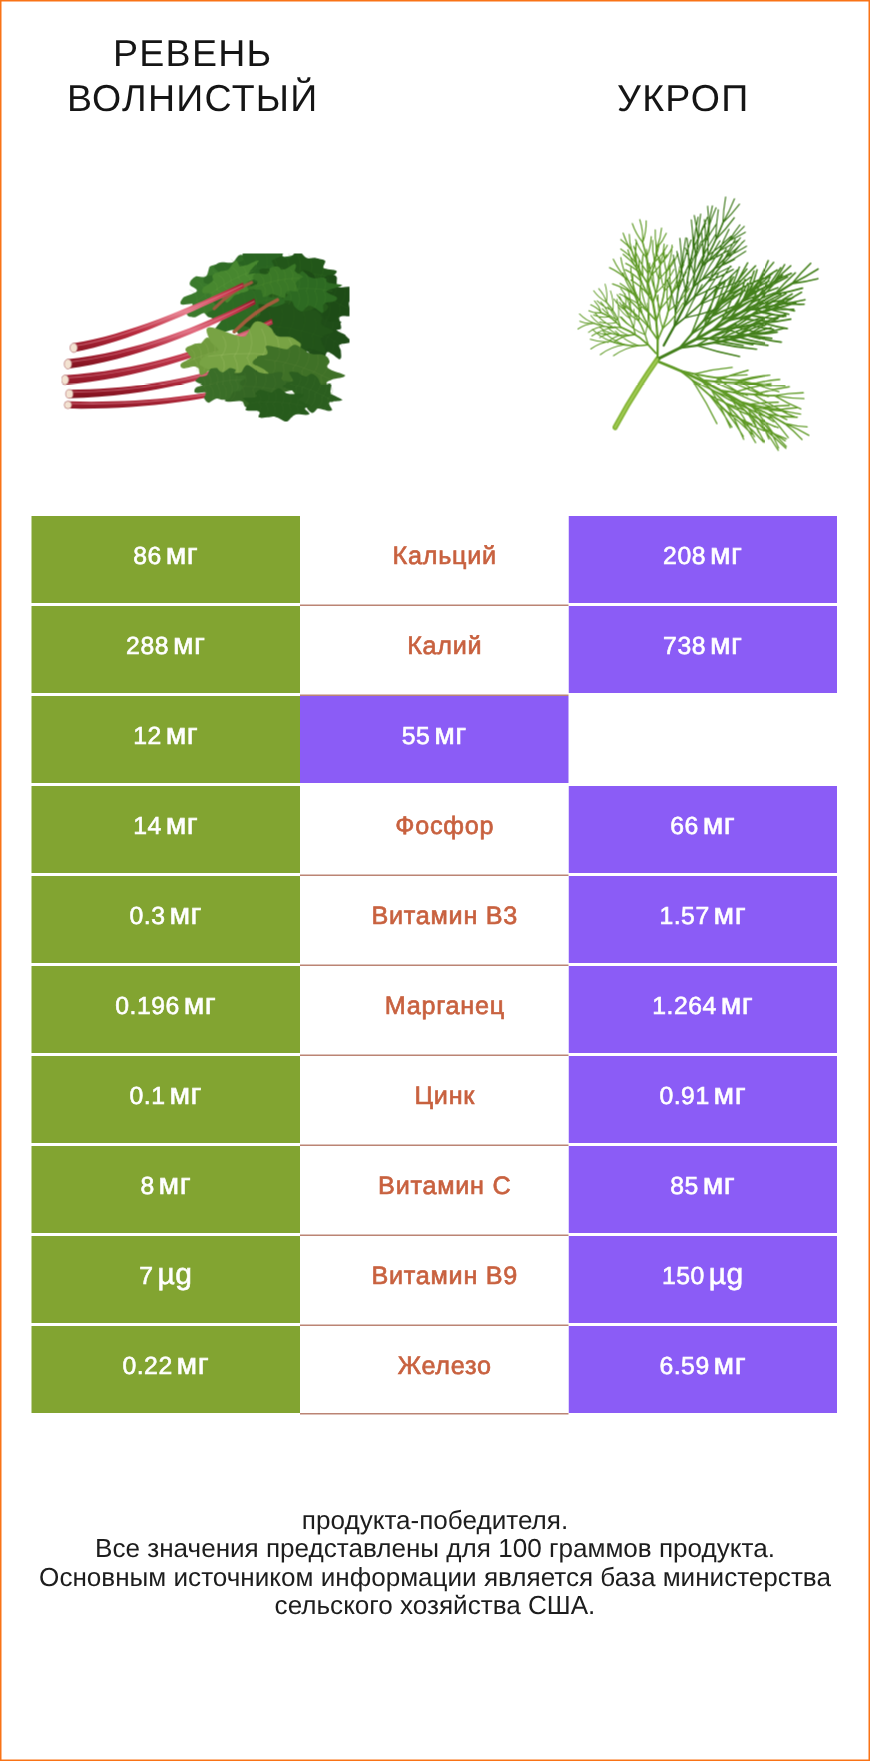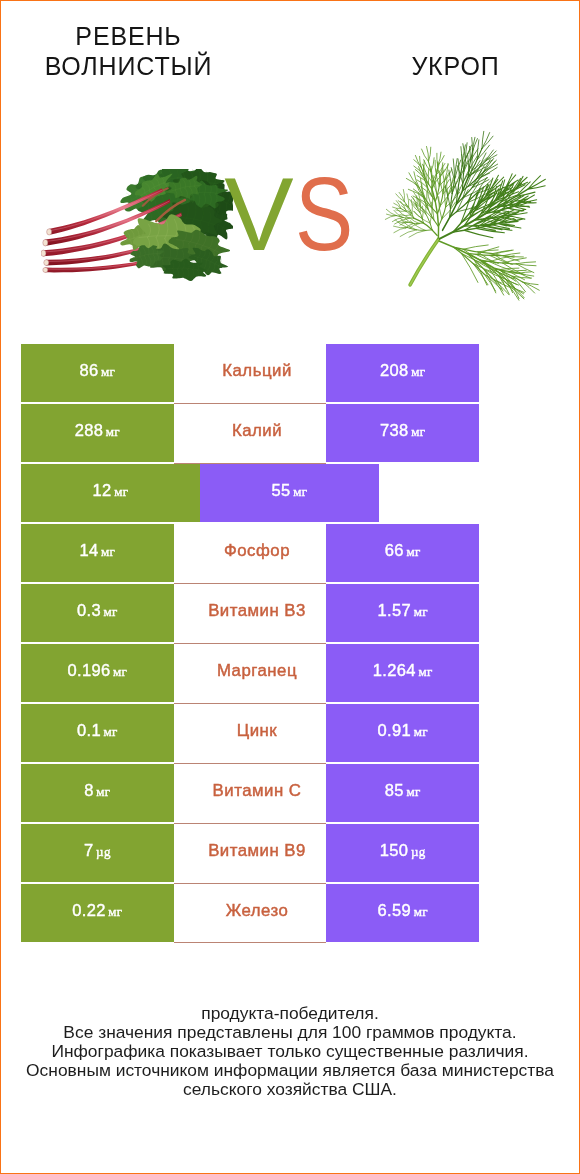--- a/index.html
+++ b/index.html
@@ -44,30 +44,30 @@
     font-size:104px;line-height:104px;
     font-weight:400;
     letter-spacing:0px;
     z-index:3;
     will-change:opacity;
   }
   .vs .v{color:#82a531;}
   .vs .s{color:#e06e4c;display:inline-block;transform:scaleX(0.84);transform-origin:left center;margin-left:1px;}
 
   
-  .table{position:absolute;left:20px;top:343px;width:458px;}
+  .table{position:absolute;left:20px;top:343px;width:537px;}
   .row{display:flex;height:58px;margin-bottom:2px;}
   .row:last-child{margin-bottom:0;}
   .cell{
     display:flex;align-items:center;justify-content:center;
     box-sizing:border-box;
     height:100%;
   }
   .cell .num{font-size:16.5px;font-weight:400;-webkit-text-stroke:0.42px currentColor;letter-spacing:0.35px;}
-    .cell .unit{font-size:13px;font-weight:400;-webkit-text-stroke:0.4px currentColor;margin-left:2.6px;letter-spacing:0.3px;font-family:Liberation Serif, serif;}
+    .cell .unit{font-size:20px;font-weight:400;-webkit-text-stroke:0.4px currentColor;margin-left:2.6px;letter-spacing:0.3px;}
   .left{width:179px;background:#82a431;color:#ffffff;}
   .mid{width:179px;background:#ffffff;color:#c8613f;position:relative;}
   .mid::after{content:'';position:absolute;left:0;right:0;bottom:-2px;height:1px;background:#bb8474;}
   .row:last-child .mid::after{bottom:-1px;}
     .mid .num{font-size:16.8px;font-weight:400;-webkit-text-stroke:0.45px currentColor;letter-spacing:0.5px;padding-left:14px;}
   .right{width:179px;background:#8b5cf6;color:#ffffff;}
   .vcenter{will-change:opacity;display:inline-flex;align-items:baseline;justify-content:center;position:relative;top:-2.5px;}
 
   
   .footer{
@@ -177,21 +177,20 @@
 <path d="M155 96C155 97,165 100,164 101C164 102,156 100,154 101C152 102,153 103,152 104C151 105,151 108,149 108C148 108,143 105,141 105C138 105,137 108,135 108C132 108,129 107,128 106C126 105,127 102,125 102C123 101,115 103,114 102C112 102,116 99,115 98C115 97,111 96,110 95C108 94,105 92,106 91C106 90,113 90,114 89C115 88,111 85,112 84C112 83,116 83,118 83C120 82,123 83,125 82C126 81,127 77,129 77C131 77,135 81,137 82C140 83,141 83,144 83C146 83,151 81,153 82C155 83,152 86,153 87C155 89,162 88,164 89C166 90,166 92,165 93C163 94,155 95,155 96Z" fill="#346624"></path>
 <path d="M112 92Q136 90 160 96M119 92Q123 97 118 101M119 92Q124 88 120 83M126 93Q129 99 125 104M126 93Q130 88 127 82M133 94Q136 100 131 106M133 94Q137 88 134 82M139 94Q143 101 138 106M139 94Q144 89 141 82M146 95Q150 101 145 106M146 95Q151 90 147 84M153 96Q157 101 152 105M153 96Q158 92 154 87" fill="none" stroke="#5b8539" stroke-width="0.5" opacity="0.25" stroke-linecap="round"></path>
 <path d="M189 102C188 103,186 102,186 103C185 104,188 107,188 108C187 109,185 109,183 108C182 108,180 107,178 107C177 107,176 110,174 110C173 110,171 108,170 106C169 105,168 104,167 103C166 102,163 102,162 102C161 101,161 99,161 98C161 97,163 97,162 96C161 94,155 93,154 92C153 91,156 90,157 89C158 89,160 89,161 88C161 87,158 83,158 82C159 81,162 82,164 82C165 83,168 85,170 85C171 85,172 83,174 83C175 83,177 85,178 86C179 87,179 89,180 90C182 91,186 89,187 90C188 90,187 93,187 94C187 95,186 95,187 97C189 98,194 100,195 101C195 102,191 102,189 102Z" fill="#2b5e1f"></path>
 <path d="M159 90Q174 93 189 102M163 92Q164 96 160 99M163 92Q167 89 166 85M167 93Q168 99 164 102M167 93Q172 90 171 85M172 95Q173 101 168 105M172 95Q176 91 176 86M176 97Q177 103 172 106M176 97Q181 93 180 87M181 99Q182 104 177 107M181 99Q185 95 184 90M185 100Q186 105 182 107M185 100Q189 98 188 93" fill="none" stroke="#4e7d35" stroke-width="0.5" opacity="0.25" stroke-linecap="round"></path>
 <path d="M128 86C127 87,124 88,124 89C123 90,126 91,126 92C126 93,125 94,124 95C122 95,120 95,119 96C118 97,118 99,117 100C116 101,114 101,112 101C111 101,109 100,108 100C106 100,103 103,102 103C100 102,100 101,99 100C99 99,101 96,100 96C99 95,94 97,93 96C92 96,92 94,93 93C94 92,98 91,98 91C98 90,93 89,93 88C93 87,95 86,96 85C98 85,100 85,101 84C102 83,102 81,103 80C104 79,106 79,108 79C109 80,110 82,112 82C113 82,116 79,117 79C119 79,120 80,121 80C121 81,119 84,120 84C121 85,125 84,126 84C128 84,128 85,128 86Z" fill="#3a6e28"></path>
 <path d="M95 93Q110 87 125 87M99 92Q102 95 100 99M99 92Q101 88 98 86M103 91Q107 95 105 100M103 91Q105 87 102 83M108 90Q111 95 110 100M108 90Q110 85 106 81M112 90Q116 94 114 99M112 90Q114 84 110 80M117 89Q120 92 118 97M117 89Q118 84 115 80M121 88Q124 91 122 94M121 88Q123 84 120 81" fill="none" stroke="#648d41" stroke-width="0.5" opacity="0.25" stroke-linecap="round"></path>
 <path d="M173 105C173 106,169 106,169 107C169 108,173 110,172 111C171 112,166 111,164 111C162 111,161 112,160 113C159 113,158 116,156 116C154 116,151 113,149 113C148 112,146 113,144 113C142 113,138 114,137 113C136 112,139 110,137 109C136 108,129 109,128 108C127 108,129 106,129 105C130 104,131 104,130 103C129 102,125 100,126 100C127 99,133 100,135 99C136 98,134 97,135 96C136 95,137 94,138 94C140 94,144 96,146 96C148 95,149 93,151 93C152 93,154 95,155 96C157 97,158 97,160 97C162 97,167 97,168 97C169 98,165 100,165 101C165 102,167 102,168 103C170 104,173 105,173 105Z" fill="#275b1c"></path>
 <path d="M132 103Q150 101 168 105M137 103Q140 106 137 109M137 103Q140 100 137 97M142 104Q145 108 142 111M142 104Q146 100 143 96M147 104Q150 108 147 112M147 104Q151 100 148 95M153 104Q156 109 152 113M153 104Q156 100 153 96M158 104Q161 108 157 112M158 104Q161 101 158 97M163 105Q166 108 163 111M163 105Q166 102 163 99" fill="none" stroke="#487330" stroke-width="0.5" opacity="0.225" stroke-linecap="round"></path>
 </g>
 </svg>
-    <div class="vs"><span class="v">V</span><span class="s">S</span></div>
     <svg class="dill" viewBox="-40 -24 280 268" preserveAspectRatio="none" xmlns="http://www.w3.org/2000/svg" role="img" aria-label="dill">
 <g fill="none" stroke-linecap="round">
 <path stroke="#84b436" stroke-width="5.9" d="M6.0 216.0Q26.0 182.0 54.0 146.0"></path>
 <path stroke="#44801c" stroke-width="3.1" d="M54.0 146.0Q104.5 124.0 152.0 96.1"></path>
 <path stroke="#5f9a26" stroke-width="2.6" d="M56.0 149.0Q103.3 165.7 147.4 189.7"></path>
 <path stroke="#5f9a26" stroke-width="2.5" d="M54.0 146.0Q56.3 106.3 43.1 68.8"></path>
 <path stroke="#3a7616" stroke-width="2.5" d="M61.0 132.0Q85.8 93.1 104.2 50.8"></path>
 <path stroke="#44801c" stroke-width="2.3" d="M79.1 134.6Q117.7 130.2 155.6 121.6M79.1 134.6Q105.3 105.9 134.4 80.1M97.6 125.6Q127.4 124.9 156.8 121.0M97.6 125.6Q114.9 101.4 134.6 79.1M116.0 116.2Q144.8 114.1 173.2 109.0M116.0 116.2Q136.9 96.2 159.8 78.7M134.1 106.3Q159.0 101.8 183.4 94.7M134.1 106.3Q149.6 86.2 167.1 67.9M152.0 96.1Q174.4 93.7 196.4 89.0M152.0 96.1Q168.2 80.4 185.9 66.6M152.0 96.1Q179.8 83.9 205.9 68.6"></path>
 <path stroke="#9fca52" stroke-width="2.2" d="M6.0 216.0Q26.0 182.0 54.0 146.0"></path>
 <path stroke="#5f9a26" stroke-width="2.0" d="M52.0 140.0Q35.6 121.4 12.2 113.2"></path>
@@ -392,18 +391,17 @@
             <span class="num">6.59</span>
             <span class="unit">мг</span>
           </span>
         </div>
       </div>
     </div>
 
   <div class="footer" id="footer">
       <p>продукта-победителя.</p>
       <p>Все значения представлены для 100 граммов продукта.</p>
-      <p>Инфографика показывает только существенные различия.</p>
       <p>Основным источником информации является база министерства</p>
       <p>сельского хозяйства США.</p>
     </div>
 
 </div>
 
 </body></html>

